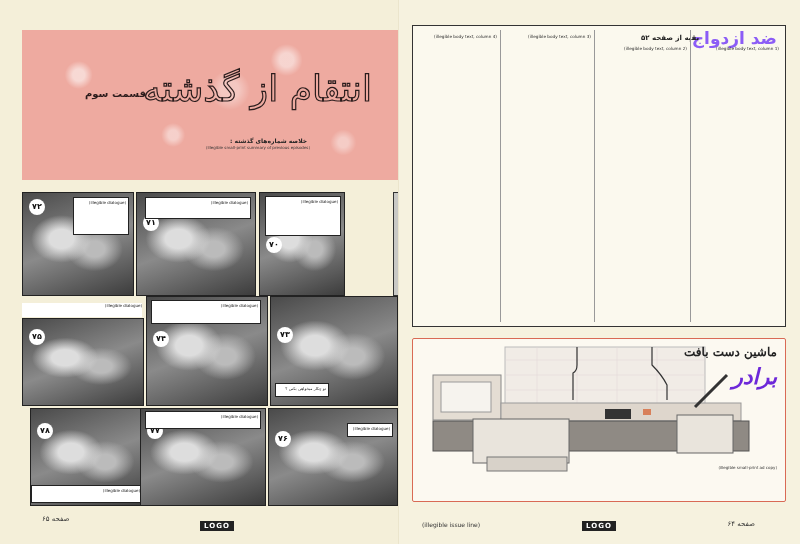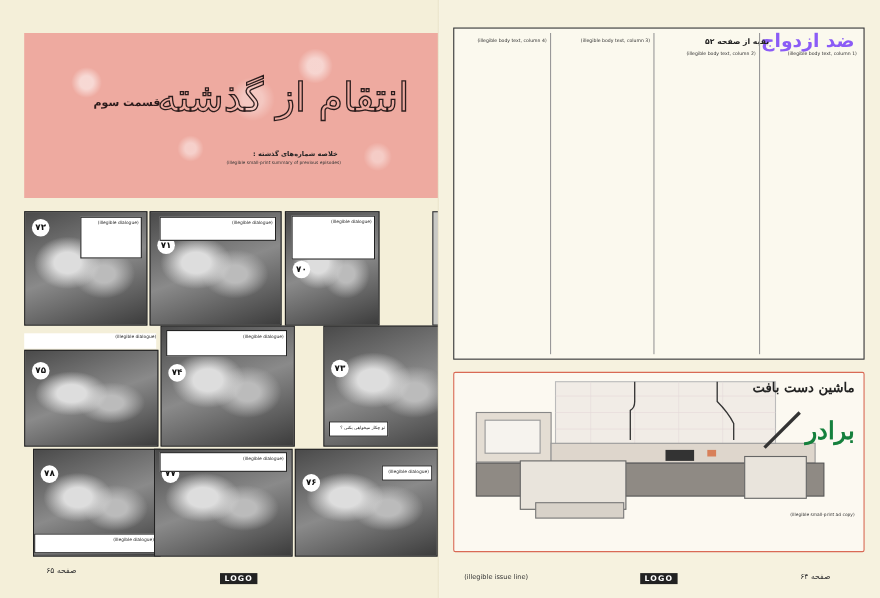--- a/index.html
+++ b/index.html
@@ -45,21 +45,21 @@
   
   .article-box{position:absolute;left:12px;top:25px;width:372px;height:300px;border:1px solid #333;background:#fbf9ee;}
   .article-title{position:absolute;right:8px;top:2px;font-size:17px;font-weight:bold;color:#8b5cf6;direction:rtl;}
   .continued{position:absolute;left:228px;top:8px;font-size:7px;font-weight:bold;color:#222;direction:rtl;}
   .col{position:absolute;top:20px;height:274px;font-size:4.2px;line-height:5.4px;color:#2a2a2a;direction:rtl;text-align:justify;overflow:hidden;}
   .col-rule{position:absolute;top:4px;bottom:4px;width:1px;background:#999;}
 
   
   .ad-box{position:absolute;left:12px;top:338px;width:372px;height:162px;border:1.5px solid #d96a55;border-radius:2px;background:#fcf9f1;overflow:hidden;}
   .ad-title{position:absolute;right:8px;top:6px;font-size:12px;font-weight:bold;color:#222;direction:rtl;font-family:"DejaVu Serif",serif;}
-  .ad-brand{position:absolute;right:8px;top:40px;font-size:22px;font-weight:bold;color:#15803d;direction:rtl;font-family:"DejaVu Serif",serif;}
+  .ad-brand{position:absolute;right:8px;top:24px;font-size:22px;font-weight:bold;color:#6d28d9;direction:rtl;font-family:"DejaVu Serif",serif;font-style:italic;}
   .machine{position:absolute;left:14px;top:6px;width:330px;height:130px;}
   .ad-text{position:absolute;right:8px;top:126px;width:200px;font-size:4px;line-height:6px;color:#333;direction:rtl;}
 </style>
 </head>
 <body>
 
 <div class="page page-left">
   <div class="header-bg"></div>
   <div class="story-title">انتقام از گذشته</div>
   <div class="episode">قسمت سوم</div>
@@ -89,21 +89,21 @@
   <div class="panel" style="left:22px;top:318px;width:120px;height:86px;">
     <div class="photo"></div>
     <div class="num" style="top:10px;">۷۵</div>
   </div>
   <div class="caption" style="left:22px;top:303px;width:120px;height:14px;">(illegible dialogue)</div>
   <div class="panel" style="left:146px;top:296px;width:120px;height:108px;">
     <div class="photo"></div>
     <div class="num" style="top:34px;">۷۴</div>
     <div class="bubble" style="right:6px;top:3px;width:104px;height:18px;">(illegible dialogue)</div>
   </div>
-  <div class="panel" style="left:270px;top:296px;width:126px;height:108px;margin-left:24px;">
+  <div class="panel" style="left:270px;top:296px;width:126px;height:108px;">
     <div class="photo"></div>
     <div class="num" style="top:30px;">۷۳</div>
     <div class="bubble" style="left:4px;bottom:8px;width:48px;height:8px;">تو چکار میخواهی بکنی ؟</div>
   </div>
 
   <div class="panel" style="left:30px;top:408px;width:114px;height:96px;">
     <div class="photo"></div>
     <div class="num" style="top:14px;">۷۸</div>
     <div class="bubble" style="right:2px;bottom:2px;width:106px;height:12px;">(illegible dialogue)</div>
   </div>

